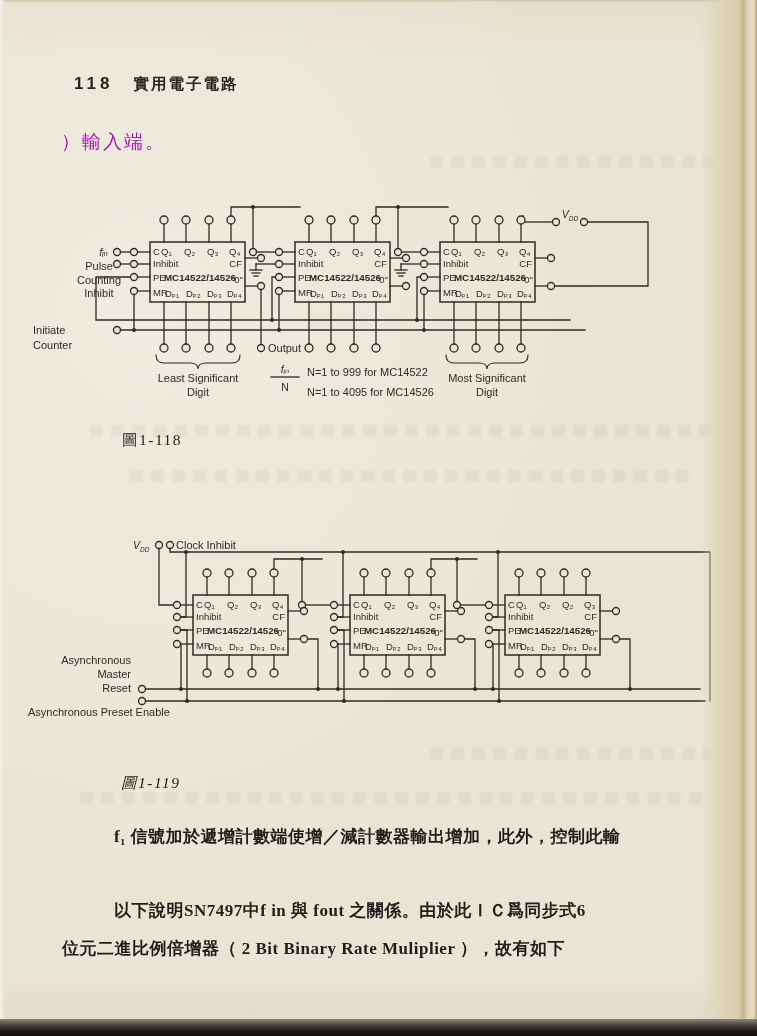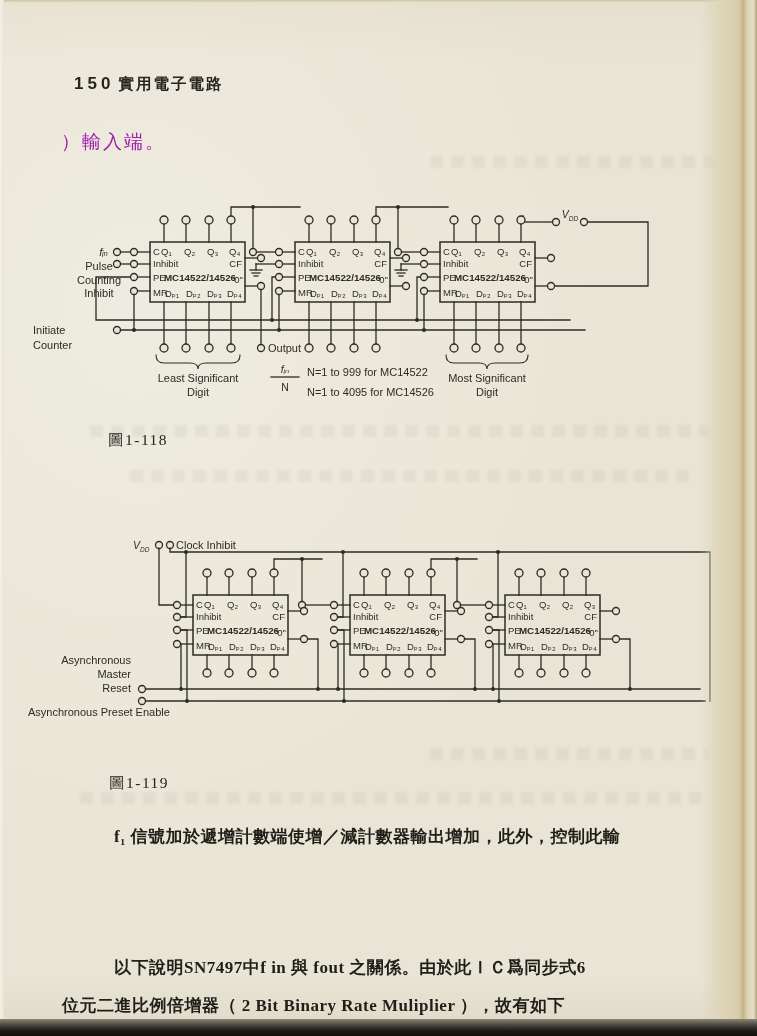--- a/index.html
+++ b/index.html
@@ -20,31 +20,31 @@
   .top-edge{position:absolute;left:0;top:0;width:100%;height:3px;
     background:linear-gradient(180deg,#cfc2a0,#e9e5d6);}
   .bottom-edge{position:absolute;left:0;bottom:0;width:100%;height:17px;
     background:linear-gradient(180deg,#8a8574 0%,#4a473e 35%,#1b1a14 70%,#100f0a 100%);}
 
   .bleed{position:absolute;opacity:.05;filter:blur(1.2px);pointer-events:none;
     background:repeating-linear-gradient(90deg,#4a4538 0 13px, transparent 13px 21px);}
 
   .header{position:absolute;left:74px;top:74px;color:#26251f;white-space:nowrap;}
   .header .num{font-weight:bold;font-size:17px;letter-spacing:4px;font-family:"Liberation Sans",sans-serif;}
-  .header .title{font-weight:600;font-size:15.5px;letter-spacing:2px;}
+  .header .title{font-weight:600;font-size:15.5px;margin-left:16px;letter-spacing:2px;}
 
   .intro{position:absolute;left:61px;top:129px;font-size:19px;color:#a21caf;letter-spacing:2px;}
 
   .fig-caption{position:absolute;color:#23221c;font-size:15.5px;letter-spacing:1.5px;font-weight:500;}
-  #fig1-caption{left:108px;top:430px;}
-  #fig2-caption{left:109px;top:773px;}
+  #fig1-caption{left:122px;top:430px;}
+  #fig2-caption{left:121px;top:773px;font-style:italic;}
 
   .para{position:absolute;left:62px;width:648px;color:#1f1e18;font-size:17px;line-height:38px;letter-spacing:.5px;white-space:nowrap;font-weight:bold;}
   #para1{top:818px;}
-  #para2{top:949px;}
+  #para2{top:892px;}
   .para .indent{padding-left:52px;}
 
   svg{position:absolute;left:0;overflow:visible;}
   #fig1{top:195px;}
   #fig2{top:525px;}
   svg text{font-family:"Liberation Sans","DejaVu Sans",sans-serif;font-size:9.5px;fill:#2c2b25;}
   svg .h11{font-size:11px;}
   svg .h10{font-size:10.5px;}
   svg .it{font-style:italic;}
   svg path, svg line{stroke:#2c2b25;stroke-width:1.3;fill:none;stroke-linecap:square;}
@@ -59,21 +59,21 @@
 <div class="top-edge"></div>
 <div class="left-edge"></div>
 
 <div class="bleed" style="left:430px;top:156px;width:290px;height:12px"></div>
 <div class="bleed" style="left:90px;top:425px;width:620px;height:12px"></div>
 <div class="bleed" style="left:130px;top:470px;width:560px;height:12px"></div>
 <div class="bleed" style="left:430px;top:748px;width:280px;height:12px"></div>
 <div class="bleed" style="left:80px;top:792px;width:630px;height:12px"></div>
 
 <div class="header">
-  <span class="num">150</span>
+  <span class="num">118</span>
   <span class="title">實用電子電路</span>
 </div>
 
 <div class="intro">）輸入端。</div>
 
 <svg id="fig1" width="757" height="245" viewBox="0 0 757 245" role="img">
   <g>
 
     <circle class="term" cx="117" cy="57" r="3.5"></circle>
       <path d="M120.5,57 H130.5"></path>

